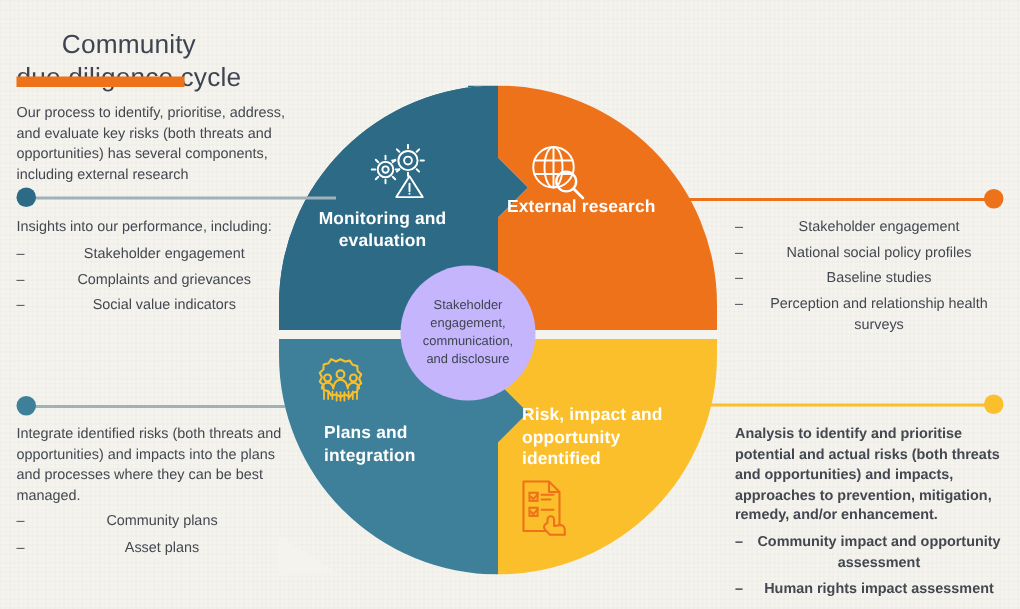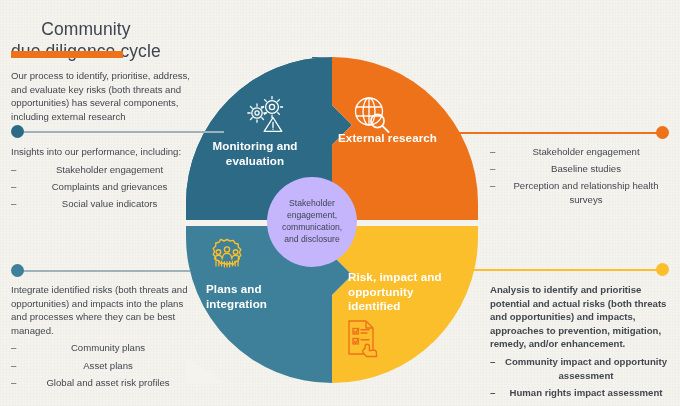--- a/index.html
+++ b/index.html
@@ -104,21 +104,21 @@
     font-size: 11.6px;
     font-weight: bold;
     line-height: 1.26;
     color: #ffffff;
     z-index: 4;
     letter-spacing: 0.1px;
   }
   .quad-label.ql-mon  { left: 200px; top: 139px; width: 110px; text-align: center; }
   .quad-label.ql-ext  { left: 338px; top: 131px; width: 110px; }
   .quad-label.ql-risk { left: 348px; top: 270px; width: 118px; }
-  .quad-label.ql-plan { left: 206px; top: 282px; width: 110px; }
+  .quad-label.ql-plan { left: 216px; top: 282px; width: 110px; }
 
   .center-circle {
     position: absolute;
     left: 267px;
     top: 177px;
     width: 90px;
     height: 90px;
     border-radius: 50%;
     background: #c4b5fd;
     z-index: 5;
@@ -172,32 +172,32 @@
   <div class="connector" style="left:12px; top:269px; width:178px;">
     <div class="line" style="background:#9fb2bc;"></div>
     <div class="dot" style="left:-1px; background:#3e8099;"></div>
   </div>
 
   <div class="block" style="left:11px; top:283px; width:182px;">
     <p class="lead">Integrate identified risks (both threats and opportunities) and impacts into the plans and processes where they can be best managed.</p>
     <ul class="bullets">
       <li>Community plans</li>
       <li>Asset plans</li>
-      <li>Global and asset risk profiles</li>
     </ul>
   </div>
 
   <div class="connector" style="left:452px; top:131px; width:216px;">
     <div class="line" style="background:#ee7219;"></div>
     <div class="dot" style="right:-1px; background:#ee7219;"></div>
   </div>
 
   <div class="block" style="left:490px; top:145px; width:180px;">
     <ul class="bullets">
       <li>Stakeholder engagement</li>
+      <li>National social policy profiles</li>
       <li>Baseline studies</li>
       <li>Perception and relationship health surveys</li>
     </ul>
   </div>
 
   <div class="connector" style="left:452px; top:268px; width:216px;">
     <div class="line" style="background:#fbbf2c;"></div>
     <div class="dot" style="right:-1px; background:#fbbf2c;"></div>
   </div>
 

